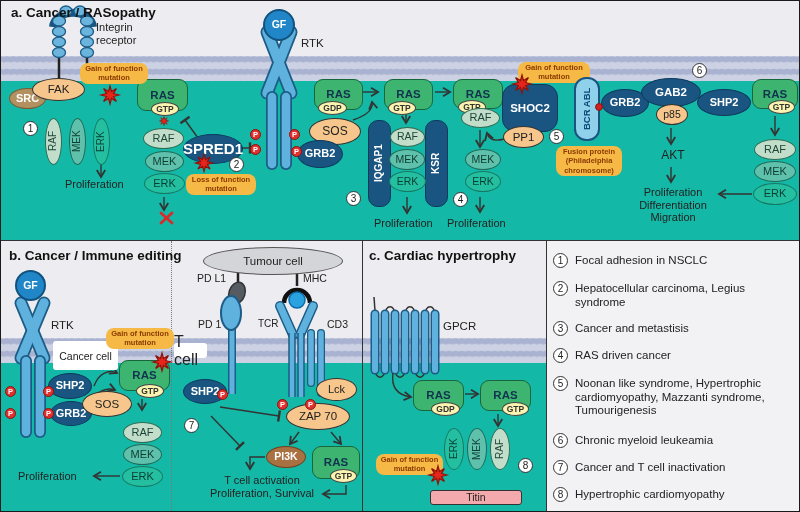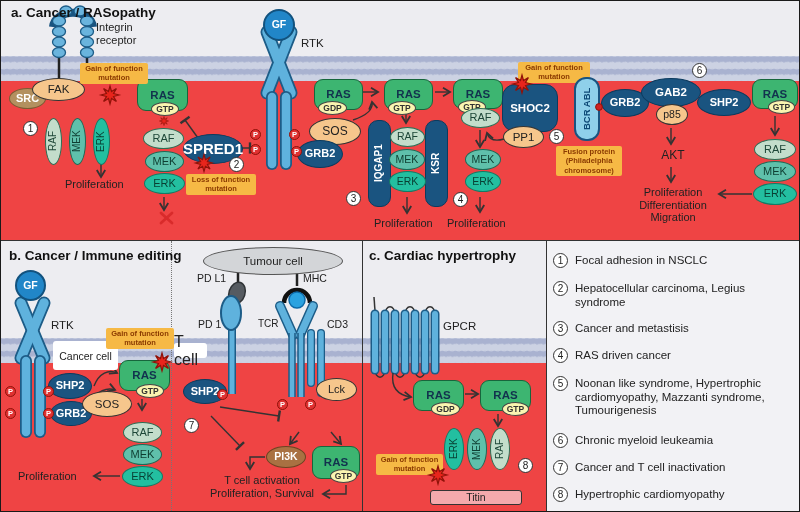--- a/index.html
+++ b/index.html
@@ -1,17 +1,17 @@
 <!DOCTYPE html>
 <html><head>
 <meta charset="utf-8">
 <style>
   html,body{margin:0;padding:0;background:#fff}
   .stage{position:relative;width:800px;height:512px;font-family:"Liberation Sans",sans-serif;
-         background:#ef4444;overflow:hidden;border:1.5px solid #1a1a1a;box-sizing:border-box;color:#222}
+         background:#14b8a6;overflow:hidden;border:1.5px solid #1a1a1a;box-sizing:border-box;color:#222}
   .n{position:absolute;display:flex;align-items:center;justify-content:center;box-sizing:border-box;text-align:center;line-height:1.05}
   .t{position:absolute;color:#222}
   .bgE{position:absolute;background:#ededf1}
   .legendbg{position:absolute;background:#f2f2f5}
   .mem{position:absolute;background-color:#ccd2e3;
        background-image:radial-gradient(circle at 3px 3.5px,#a9b2d0 2.6px,rgba(0,0,0,0) 3.2px),
                         radial-gradient(circle at 3px 3.5px,#a9b2d0 2.6px,rgba(0,0,0,0) 3.2px);
        background-size:6.5px 12.5px,6.5px 12.5px;background-position:0 0,3px 12px}
   .hline{position:absolute;height:0;border-top:1.5px solid #333}
   .vline{position:absolute;width:0;border-left:1.5px solid #333}
@@ -21,21 +21,21 @@
   .ovD{background:#1a5480;border:1.5px solid #0c3b5e;border-radius:50%;color:#fff;font-weight:bold;font-size:11px}
   .ovO{background:#f6c68c;border:1.4px solid #333;border-radius:50%;color:#222;font-size:11.5px}
   .ovBr{background:#a97142;border:1.4px solid #6e4322;border-radius:50%;color:#fff;font-weight:bold;font-size:10.5px}
   .ovSRC{background:#b3905f;border:1.4px solid #7a5c33;border-radius:50%;color:#fff;font-weight:bold;font-size:11px}
   .ovRAF{background:#c3ddcb;border:1.4px solid #2c6e54;border-radius:50%;color:#1d4637;font-size:11px}
   .ovMEK{background:#5fc0ab;border:1.4px solid #1d6a57;border-radius:50%;color:#0e3d31;font-size:11px}
   .ovERK{background:#23bfa0;border:1.4px solid #157a64;border-radius:50%;color:#083f33;font-size:11px}
   .rectD{background:#1a5480;border:1.5px solid #0c3b5e;border-radius:10px;color:#fff;font-weight:bold;font-size:11.5px}
   .bcr{background:#8fd0ea;border:2px solid #1a5480;border-radius:12px;color:#0e4a77;font-weight:bold;font-size:9.5px}
   .vert{writing-mode:vertical-rl;transform:rotate(180deg)}
-  .tag{position:absolute;background:#f6b945;color:#8a3a00;font-weight:bold;font-size:7.5px;text-align:center;line-height:1.25;padding:1px 2px;border-radius:2px}
+  .tag{position:absolute;background:#f6b945;color:#8a3a00;font-weight:bold;font-size:7.5px;text-align:center;line-height:1.25;padding:1px 2px;border-radius:8px}
   .circ{position:absolute;background:#fff;border:1.4px solid #333;border-radius:50%;width:15px;height:15px;
         display:flex;align-items:center;justify-content:center;font-size:10px;color:#222;box-sizing:border-box}
   .pmark{position:absolute;background:#e03131;border:1px solid #8f1209;color:#fff;border-radius:50%;width:11px;height:11px;
          font-size:7.5px;font-weight:bold;display:flex;align-items:center;justify-content:center;box-sizing:border-box}
   .whitebox{position:absolute;background:#fff;border-radius:3px;display:flex;align-items:center;justify-content:center;font-size:10.5px;color:#222}
   .tumour{background:#d3d5d8;border:1.5px solid #555;border-radius:50%;font-size:11.5px}
   .titin{background:#f4a9ac;border:1.4px solid #333;border-radius:3px;font-size:10.5px}
   .gfc{background:#2186c8;border:2px solid #12527e;border-radius:50%;color:#fff;font-weight:bold;font-size:10.5px}
   .ttl{position:absolute;font-weight:bold;font-size:13.5px;color:#111}
   svg{position:absolute;left:0;top:0;pointer-events:none}
@@ -293,20 +293,21 @@
   <div class="pmark" style="left:42px;top:407px">P</div>
 
   <div class="n tumour" style="left:202px;top:246px;width:140px;height:28px">Tumour cell</div>
   <div class="t" style="left:196px;top:271px;font-size:10.5px">PD L1</div>
   <div class="t" style="left:302px;top:271px;font-size:10.5px">MHC</div>
   <div class="t" style="left:197px;top:317px;font-size:10.5px">PD 1</div>
   <div class="t" style="left:257px;top:317px;font-size:10px">TCR</div>
   <div class="t" style="left:326px;top:317px;font-size:10.5px">CD3</div>
 
   <div class="n ovO" style="left:315px;top:377px;width:41px;height:23px;font-size:11px">Lck</div>
+  <div class="n ovO" style="left:285px;top:402px;width:64px;height:27px">ZAP 70</div>
   <div class="n ovD" style="left:182px;top:378px;width:44px;height:25px">SHP2</div>
   <div class="circ" style="left:183px;top:417px">7</div>
   <div class="pmark" style="left:216px;top:388px">P</div>
   <div class="pmark" style="left:276px;top:398px">P</div>
   <div class="pmark" style="left:304px;top:398px">P</div>
 
   <div class="n ovBr" style="left:265px;top:445px;width:40px;height:22px">PI3K</div>
   <div class="n nodeRAS" style="left:311px;top:445px;width:48px;height:33px">RAS</div>
   <div class="n pill" style="left:329px;top:468px;width:27px;height:14px">GTP</div>
   <div class="t" style="left:200px;top:473px;width:122px;font-size:11px;line-height:12.5px;text-align:center">

